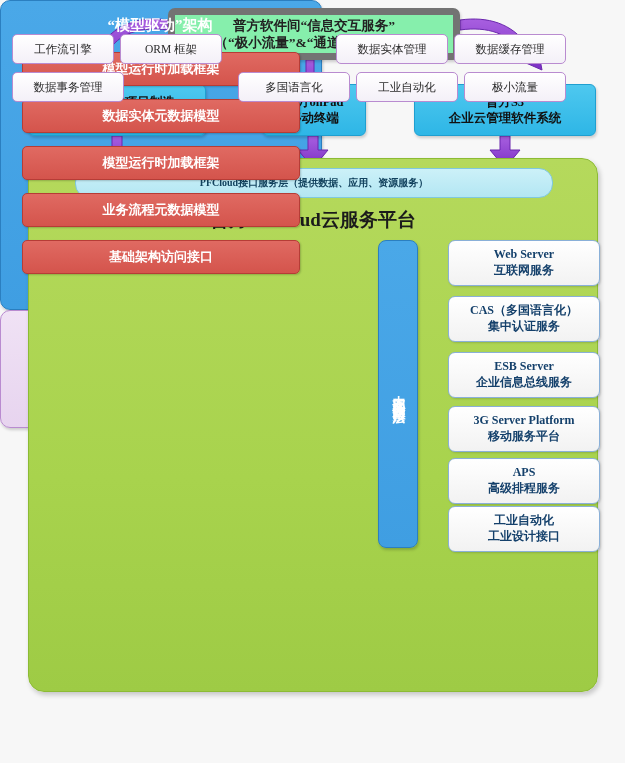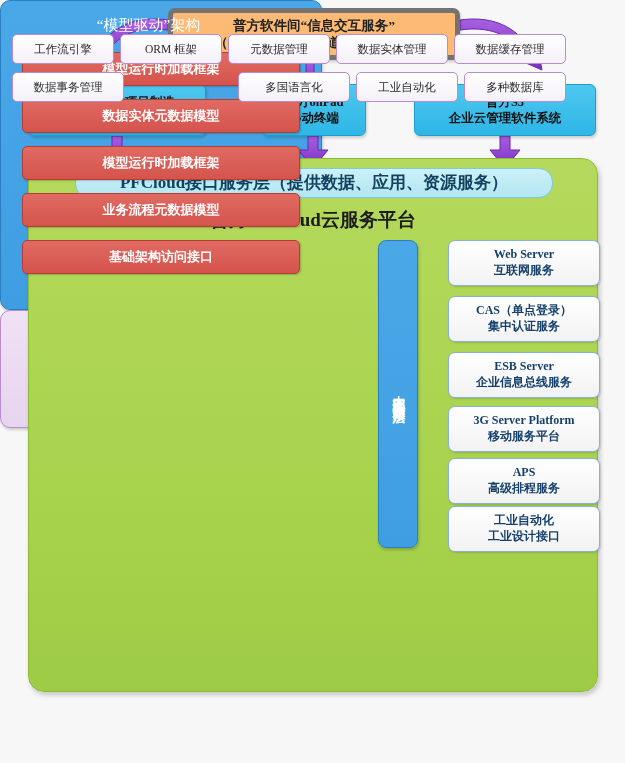--- a/index.html
+++ b/index.html
@@ -27,22 +27,22 @@
     flex-direction: column;
     align-items: center;
     justify-content: center;
     text-align: center;
     line-height: 1.28;
   }
 
   
   #top-service-banner {
     left: 168px; top: 8px; width: 292px; height: 52px;
-    background: #fdba74;
-    border: 5px solid #737373;
+    background: #86efac;
+    border: 7px solid #737373;
     border-radius: 7px;
     color: #222;
     font-size: 13.5px;
     font-weight: bold;
     box-shadow: 1px 2px 3px rgba(0,0,0,0.18);
   }
 
   
   .prod {
     background: linear-gradient(180deg,#4ec8ef 0%, #2eb6e6 100%);
@@ -64,21 +64,21 @@
     border: 1px solid #8cbb34;
     border-radius: 16px;
     box-shadow: 2px 3px 5px rgba(0,0,0,0.2);
     display: block;
   }
   #interface-layer {
     left: 75px; top: 168px; width: 478px; height: 30px;
     background: linear-gradient(180deg,#ccf1f8 0%, #b3e6f3 100%);
     border: 1px solid #7fc8de;
     border-radius: 14px;
-    font-size: 17px;
+    font-size: 10px;
     font-weight: bold;
     color: #12425e;
   }
   #platform-title {
     left: 28px; top: 206px; width: 570px; height: 28px;
     font-size: 19px;
     font-weight: bold;
     color: #1b1b1b;
   }
 
@@ -86,24 +86,24 @@
   #model-panel {
     left: 46px; top: 240px; width: 320px; height: 308px;
     background: linear-gradient(180deg,#4aa8e8 0%, #3f9ee2 100%);
     border: 1px solid #2b7fc0;
     border-radius: 10px;
     box-shadow: 1px 2px 3px rgba(0,0,0,0.2);
     display: block;
   }
   #model-panel-title {
     position: absolute;
-    left: 0; top: 16px; width: 297px;
+    left: 0; top: 16px; width: 320px;
     text-align: center;
     font-size: 15px;
-    font-weight: normal;
+    font-weight: bold;
     color: #fff;
   }
   .model-item {
     position: absolute;
     left: 22px;
     width: 276px;
     height: 32px;
     background: linear-gradient(180deg,#e06a62 0%, #d4544c 100%);
     border: 1px solid #b63c36;
     border-radius: 5px;
@@ -265,21 +265,21 @@
 
   <div class="box" id="inner-service">
     <div class="vtext">内部服务访问接口层</div>
   </div>
 
   <div class="svc" style="top:240px">
     <div>Web Server</div>
     <div>互联网服务</div>
   </div>
   <div class="svc" style="top:296px">
-    <div>CAS（单点登录）</div>
+    <div>CAS（多国语言化）</div>
     <div>集中认证服务</div>
   </div>
   <div class="svc" style="top:352px">
     <div>ESB Server</div>
     <div>企业信息总线服务</div>
   </div>
   <div class="svc" style="top:406px">
     <div>3G Server Platform</div>
     <div>移动服务平台</div>
   </div>
@@ -289,23 +289,22 @@
   </div>
   <div class="svc" style="top:506px">
     <div>工业自动化</div>
     <div>工业设计接口</div>
   </div>
 
   <div id="infra-panel">
 
     <div class="infra-item" style="left:12px;  top:34px; width:100px">工作流引擎</div>
     <div class="infra-item" style="left:120px; top:34px; width:100px">ORM 框架</div>
-    <div class="infra-item" style="left:228px; top:34px; width:100px">元数据管理</div>
     <div class="infra-item" style="left:336px; top:34px; width:110px">数据实体管理</div>
     <div class="infra-item" style="left:454px; top:34px; width:110px">数据缓存管理</div>
 
     <div class="infra-item" style="left:12px;  top:72px; width:110px">数据事务管理</div>
     <div class="infra-item" style="left:238px; top:72px; width:110px">多国语言化</div>
     <div class="infra-item" style="left:356px; top:72px; width:100px">工业自动化</div>
-    <div class="infra-item" style="left:464px; top:72px; width:100px">多种数据库</div>
+    <div class="infra-item" style="left:464px; top:72px; width:100px">极小流量</div>
   </div>
 
 </div>
 
 </body></html>

